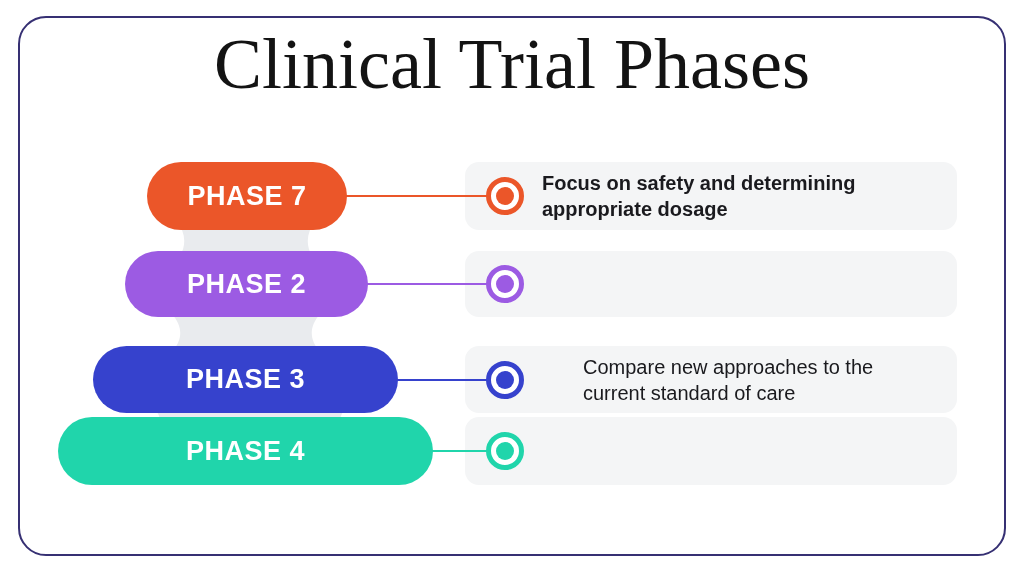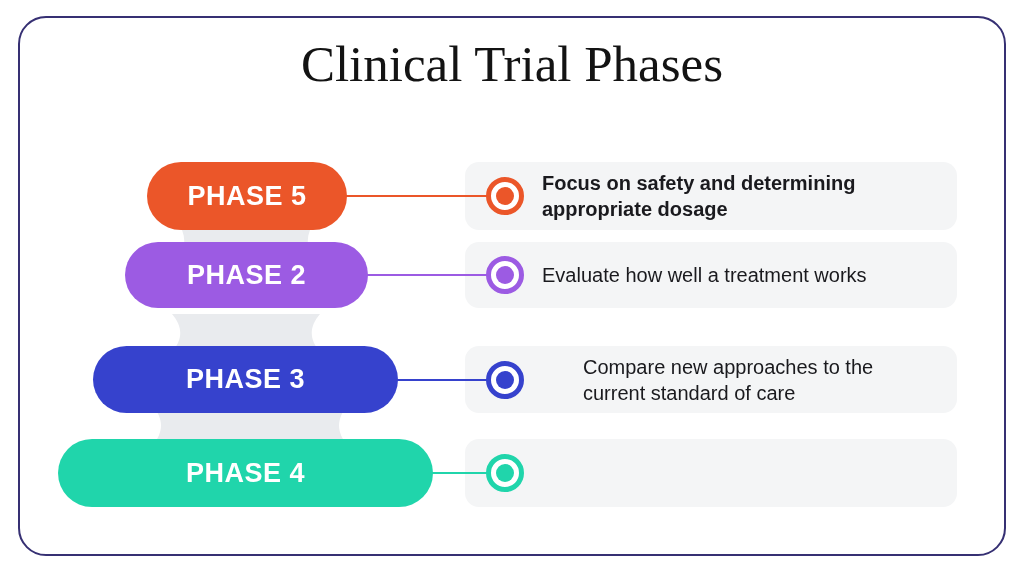--- a/index.html
+++ b/index.html
@@ -21,21 +21,21 @@
     border: 2px solid var(--frame, #363073);
     border-radius: 28px;
     pointer-events: none;
   }
   .title {
     position: absolute;
     left: 0; right: 0; top: 30px;
     text-align: center;
     font-family: "Liberation Serif", "DejaVu Serif", serif;
     font-weight: 400;
-    font-size: 51px;
+    font-size: 72px;
     line-height: 68px;
     letter-spacing: 0px;
     color: var(--title, #131313);
   }
   .spools {
     position: absolute;
     left: 0; top: 0;
     width: 1024px; height: 576px;
     color: var(--connector, #E9EBEE);
     z-index: 1;
@@ -95,23 +95,23 @@
     align-items: center;
     color: var(--text, #1A1A1E);
     font-size: 20px;
     font-weight: 500;
     line-height: 26px;
     white-space: pre-line;
     z-index: 2;
   }
   
   .row1 { top: 162px; height: 68px; }
-  .row2 { top: 242px; height: 66px; padding-left: 48px; }
+  .row2 { top: 251px; height: 66px; padding-left: 48px; }
   .row3 { top: 346px; height: 67px; }
-  .row4 { top: 439px; height: 68px; padding-left: 12px; }
+  .row4 { top: 417px; height: 68px; padding-left: 12px; }
 </style>
 </head>
 <body>
 
 <div class="canvas">
 
   <div class="frame"></div>
 
   <h1 class="title">Clinical Trial Phases</h1>
 
@@ -121,36 +121,35 @@
     <path d="M152,405 C164,419 164,432 152,446 L348,446 C336,432 336,419 348,405 Z"></path>
   </svg>
 
   <div class="row row1" style="left: 0px; width: 1024px; --c: #EB5629;">
     <div class="desc-card" style="top:0;height:68px;"></div>
     <div class="connector-line" style="left:343px;width:162px;top:33px;"></div>
     <div class="ring" style="top:15px;">
       <div class="dot"></div>
     </div>
     <div class="pill" style="left:147px;width:200px;top:0;height:68px;">
-      <span class="pill-label">PHASE 5</span>
+      <span class="pill-label">PHASE 7</span>
     </div>
     <div class="desc-text" style="top:0;height:68px;font-weight:bold;">Focus on safety and determining
 appropriate dosage</div>
   </div>
 
   <div class="row row2" style="left: 0px; width: 1024px; --c: #9C5BE3;">
     <div class="desc-card" style="top:0;height:66px;"></div>
     <div class="connector-line" style="left:364px;width:141px;top:32px;"></div>
     <div class="ring" style="top:14px;">
       <div class="dot"></div>
     </div>
     <div class="pill" style="left:125px;width:243px;top:0;height:66px;">
       <span class="pill-label">PHASE 2</span>
     </div>
-    <div class="desc-text" style="top:0;height:66px;">Evaluate how well a treatment works</div>
   </div>
 
   <div class="row row3" style="left: 0px; width: 1024px; --c: #3642CD;">
     <div class="desc-card" style="top:0;height:67px;"></div>
     <div class="connector-line" style="left:394px;width:111px;top:33px;"></div>
     <div class="ring" style="top:15px;">
       <div class="dot"></div>
     </div>
     <div class="pill" style="left:93px;width:305px;top:0;height:67px;text-align:center;">
       <span class="pill-label">PHASE 3</span>

